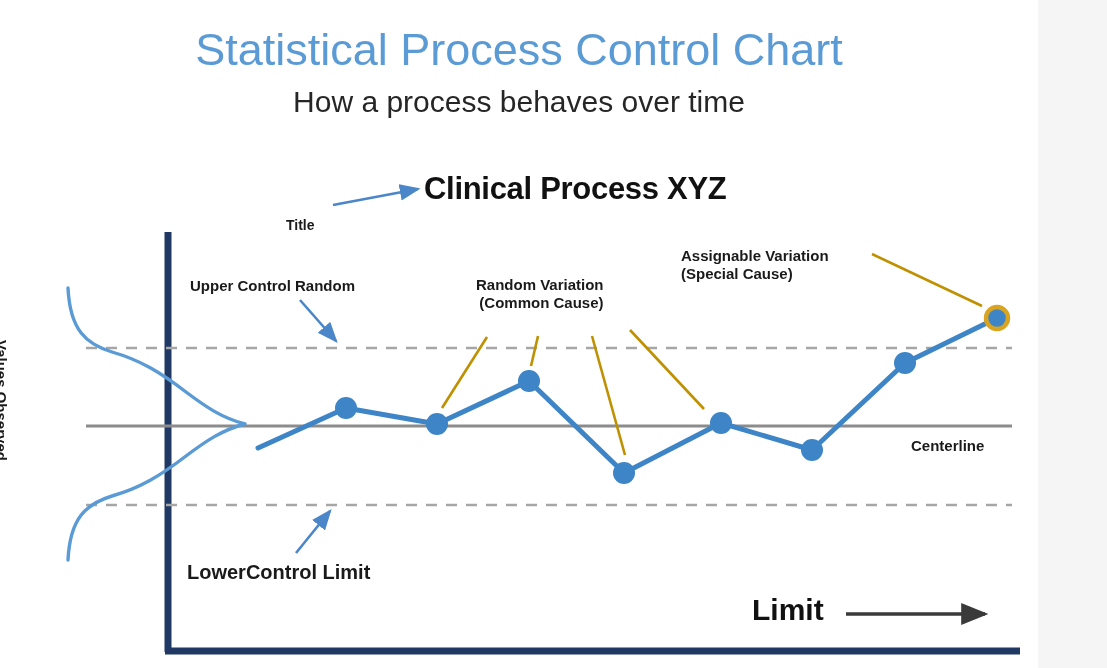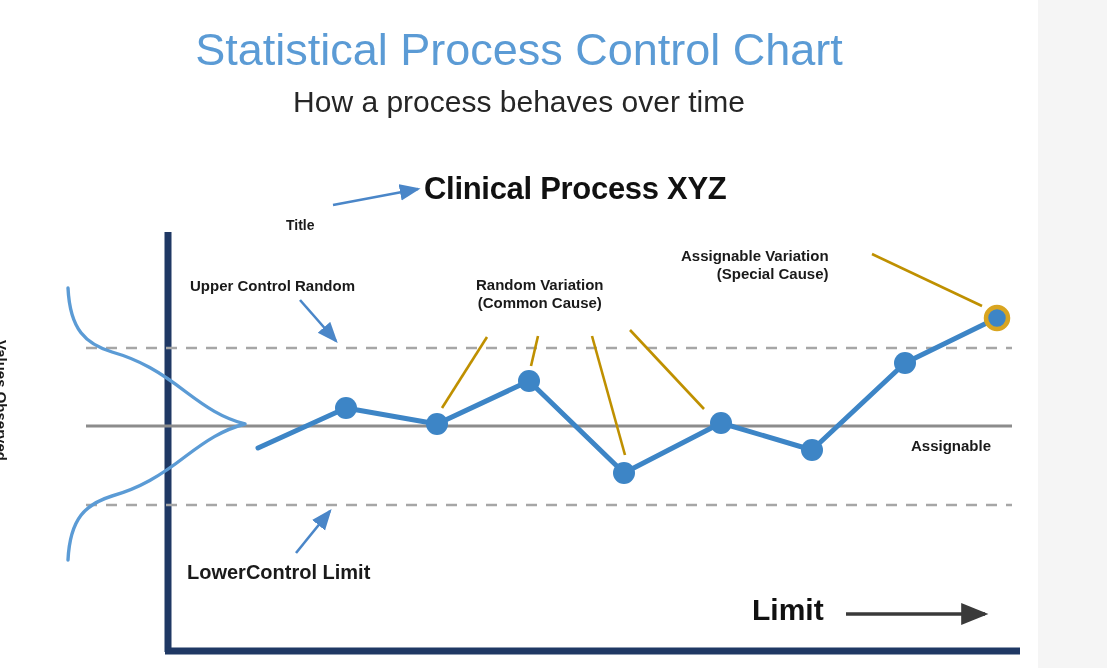--- a/index.html
+++ b/index.html
@@ -98,27 +98,27 @@
   #label-lcl {
     left: 187px;
     top: 560px;
     font-size: 20px;
     text-align: right;
   }
   #label-random {
     left: 476px;
     top: 276px;
     font-size: 15px;
-    text-align: center;
+    text-align: right;
   }
   #label-assignable {
     left: 681px;
     top: 247px;
     font-size: 15px;
-    text-align: right;
+    text-align: left;
   }
   #label-centerline {
     left: 911px;
     top: 437px;
     font-size: 15px;
   }
   #label-time {
     left: 752px;
     top: 592px;
     font-size: 30px;
@@ -216,20 +216,20 @@
     <div class="anno" id="label-random">
       <div>Random Variation</div>
       <div>(Common Cause)</div>
     </div>
 
     <div class="anno" id="label-assignable">
       <div>Assignable Variation</div>
       <div>(Special Cause)</div>
     </div>
 
-    <div class="anno" id="label-centerline">Assignable</div>
+    <div class="anno" id="label-centerline">Centerline</div>
 
     <div class="anno" id="label-time">Limit</div>
 
     <div id="label-yaxis">Values Observed</div>
 
   </div>
 </div>
 
 </body></html>

